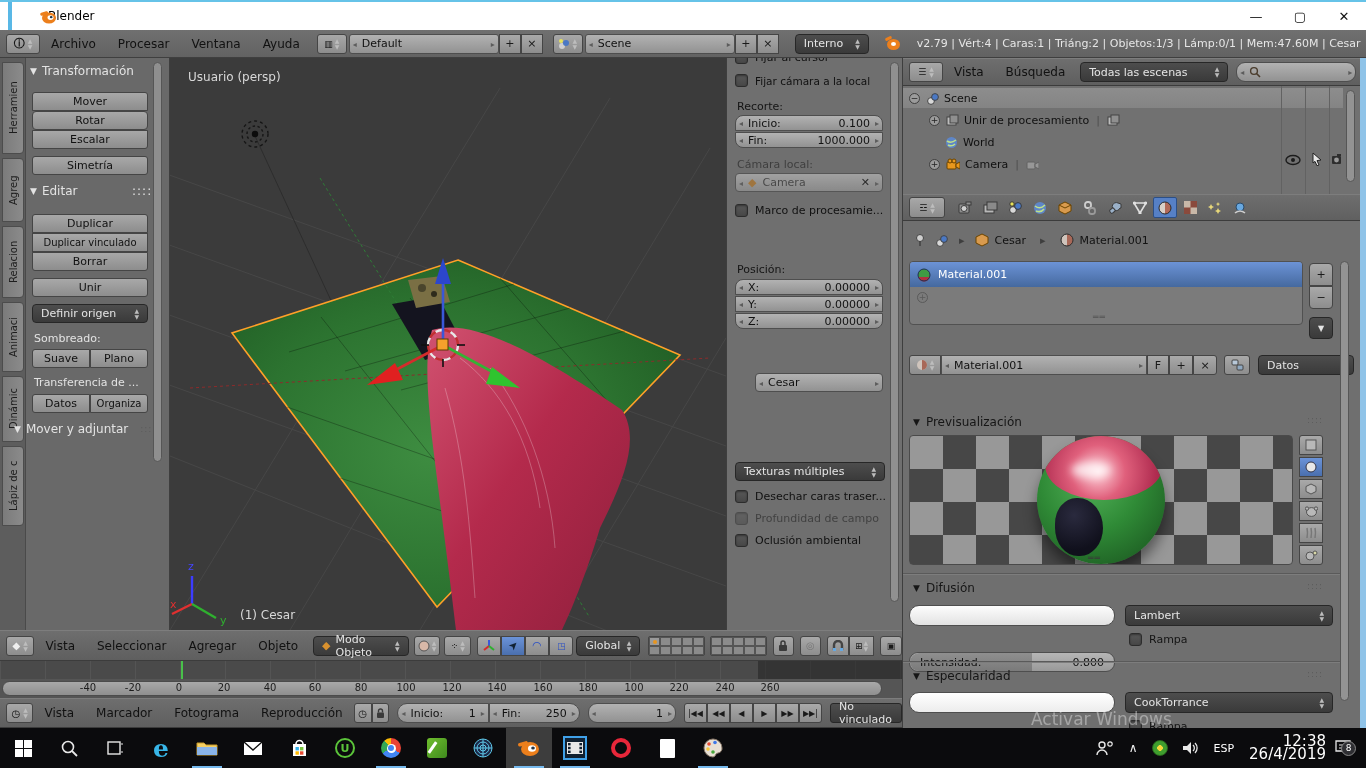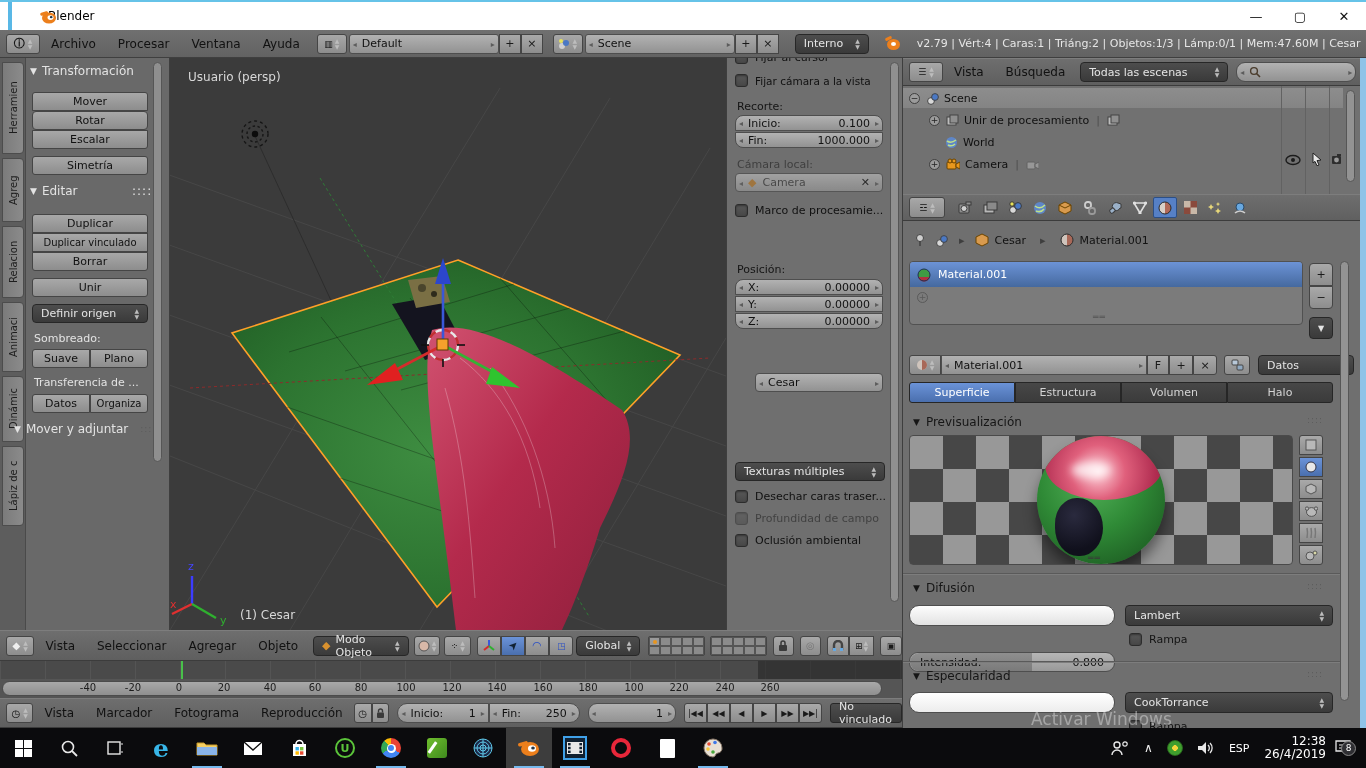--- a/index.html
+++ b/index.html
@@ -120,21 +120,21 @@
   .pvbtn.sel{background:linear-gradient(#6b93d8,#4a6fae)}
   .wm1{position:absolute;color:rgba(255,255,255,.38);font-size:17px}
 
   
   .taskbar{left:0;top:728px;width:1366px;height:40px;background:#0b0b0d;display:flex;align-items:center}
   .tcell{width:46px;height:40px;display:flex;align-items:center;justify-content:center;position:relative;flex:0 0 46px}
   .tcell.open::after{content:"";position:absolute;left:8px;bottom:0;width:30px;height:2px;background:#76b9ed}
   .tcell.active{background:#3d3d3d}
   .tray{margin-left:auto;display:flex;align-items:center;color:#eee}
   .trayitem{margin:0 7px;display:flex;align-items:center;justify-content:center}
-  .clock{font-size:12px;text-align:right;line-height:13px;color:#fff;margin:0 8px}
+  .clock{font-size:15px;text-align:right;line-height:13px;color:#fff;margin:0 8px}
   .badge{position:absolute;right:-4px;bottom:2px;width:15px;height:15px;border-radius:50%;background:#2f2f33;
     border:1px solid #888;color:#fff;font-size:9px;display:flex;align-items:center;justify-content:center}
 </style>
 </head>
 <body>
 
 <div id="screen">
 
   <div class="abs titlebar">
     <div class="wedge"></div>
@@ -340,21 +340,21 @@
     <span class="vp-label" style="left:70px;top:550px">(1) Cesar</span>
   </div>
 
   <div class="abs npanel">
     <div class="np-row" style="top:-7px">
       <div class="chk"></div>
       <span>Fijar al cursor</span>
     </div>
     <div class="np-row" style="top:16px">
       <div class="chk"></div>
-      <span style="font-size:10.5px">Fijar cámara a la vista</span>
+      <span style="font-size:10.5px">Fijar cámara a la local</span>
     </div>
     <div class="np-label" style="top:42px">Recorte:</div>
     <div class="pill np-pill" style="top:57px;border-radius:8px 8px 0 0">
       <span>Inicio:</span>
         <span class="val">0.100</span>
     </div>
     <div class="pill np-pill" style="top:74px;border-radius:0 0 8px 8px">
       <span>Fin:</span>
         <span class="val">1000.000</span>
     </div>
@@ -812,26 +812,20 @@
               <rect x="1" y="1" width="6" height="5" rx="1" fill="#b8c8d8" stroke="#444"></rect>
               <rect x="6" y="6" width="6" height="5" rx="1" fill="#8fa8c0" stroke="#444"></rect>
             </svg>
         </div>
         <div class="ddark" style="width:96px;height:20px;margin-left:8px">
           <span>Datos</span>
             <span class="ud">▲<br>▼</span>
         </div>
       </div>
 
-      <div class="row abs" style="left:6px;top:161px;width:424px">
-        <div class="tab sel" style="flex:1;border-radius:3px 0 0 3px">Superficie</div>
-        <div class="tab" style="flex:1">Estructura</div>
-        <div class="tab" style="flex:1">Volumen</div>
-        <div class="tab" style="flex:1;border-radius:0 3px 3px 0">Halo</div>
-      </div>
 
       <div class="ptitle abs" style="left:10px;top:194px">
         <span class="tri">▼</span>
           <span>Previsualización</span>
       </div>
       <span class="grip abs" style="left:404px;top:194px">::::</span>
       <div class="abs checker" style="left:6px;top:214px;width:384px;height:130px;border-radius:4px;border:1px solid #4a4a4a;overflow:hidden">
         <div style="position:absolute;left:127px;top:0px;width:128px;height:128px;border-radius:50%;overflow:hidden;
              background:radial-gradient(circle at 42% 35%, #52b058 0%, #2f8a36 45%, #174d1c 100%);box-shadow:0 10px 14px rgba(0,0,0,.45)">
           <div style="position:absolute;left:8px;top:-6px;width:118px;height:70px;border-radius:50%;

